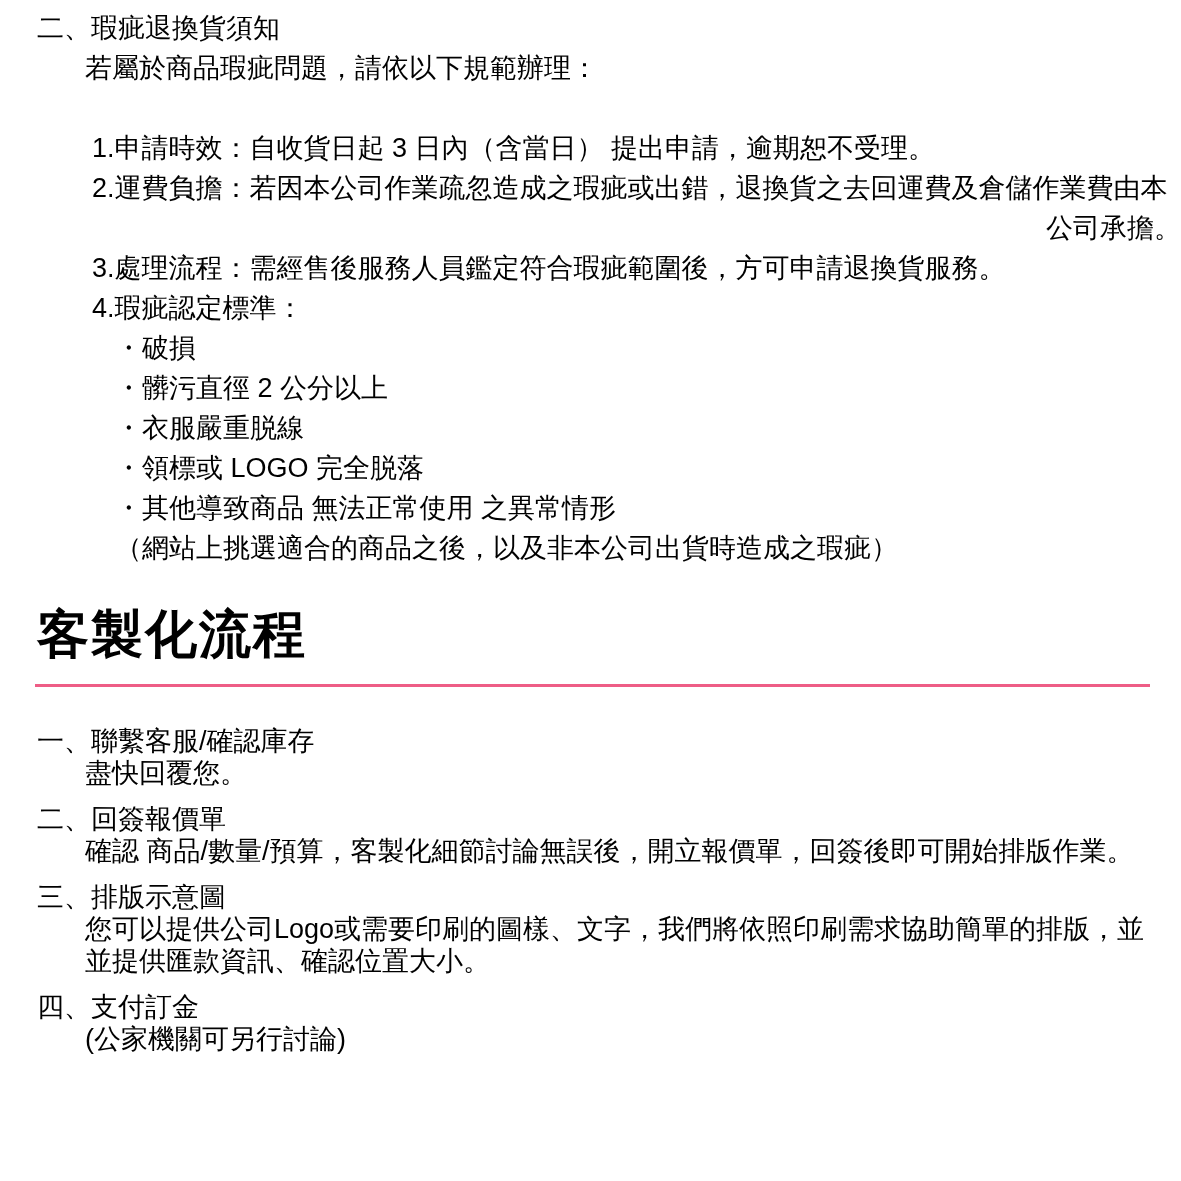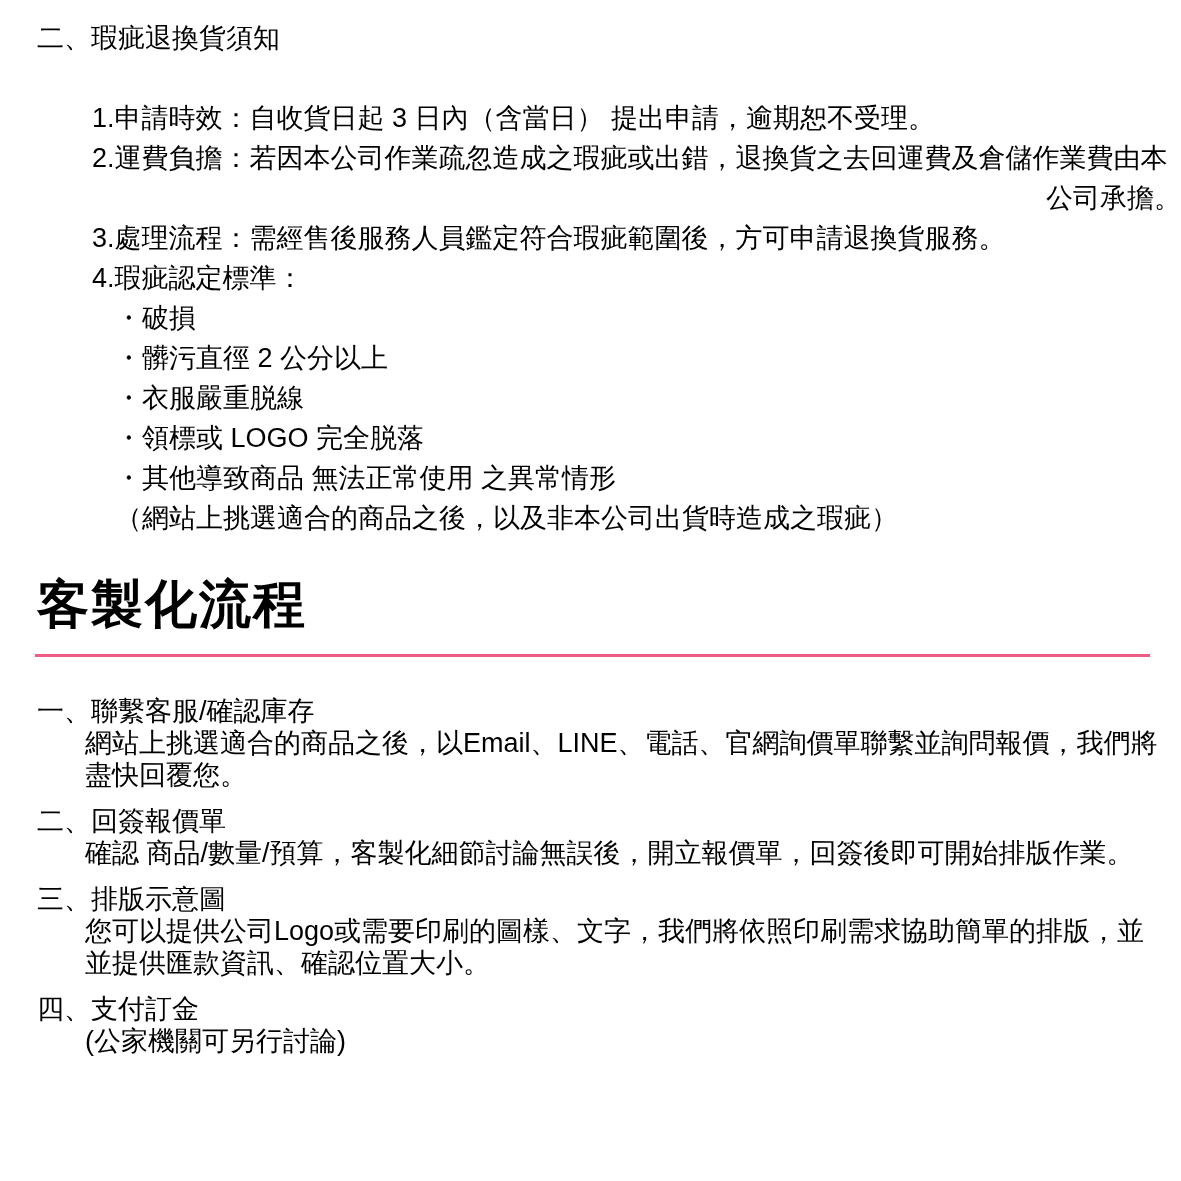--- a/index.html
+++ b/index.html
@@ -11,21 +11,21 @@
     width: 1181px;
     height: 1181px;
     overflow: hidden;
     color: #000000;
     font-family: "Liberation Sans", "DejaVu Sans", sans-serif;
   }
   .doc { position: relative; width: 1181px; height: 1181px; }
 
   
   .defect {
-    padding-top: 18px;
+    padding-top: 8px;
     font-size: 27px;
     line-height: 40px;
   }
   .line { white-space: nowrap; }
   .ind-title  { padding-left: 37px; }
   .ind-body   { padding-left: 85px; }
   .ind-num    { padding-left: 92px; }
   .ind-cont   { padding-left: 115px; text-align: right; }
   .ind-bullet { padding-left: 115px; }
   .blank { height: 40px; }
@@ -57,20 +57,21 @@
   }
   .step + .step { margin-top: 14px; }
 </style>
 </head>
 <body>
 
 <div class="doc">
 
   <section class="defect">
     <div class="line ind-title">二、瑕疵退換貨須知</div>
+    <div class="line ind-body">若屬於商品瑕疵問題，請依以下規範辦理：</div>
     <div class="blank"></div>
     <div class="line ind-num">1.申請時效：自收貨日起 3 日內（含當日） 提出申請，逾期恕不受理。</div>
     <div class="line ind-num">2.運費負擔：若因本公司作業疏忽造成之瑕疵或出錯，退換貨之去回運費及倉儲作業費由本</div>
     <div class="line ind-cont">公司承擔。</div>
     <div class="line ind-num">3.處理流程：需經售後服務人員鑑定符合瑕疵範圍後，方可申請退換貨服務。</div>
     <div class="line ind-num">4.瑕疵認定標準：</div>
 
     <div class="line ind-bullet">
       <span class="bullet-glyph">・</span><span>破損</span>
     </div>
@@ -89,21 +90,20 @@
 
     <div class="line ind-bullet">（網站上挑選適合的商品之後，以及非本公司出貨時造成之瑕疵）</div>
   </section>
 
   <h1 class="big-heading">客製化流程</h1>
   <div class="divider" style="background-color: rgb(238, 93, 134);"></div>
 
   <section class="process">
     <div class="step">
       <div class="line ind-title">一、聯繫客服/確認庫存</div>
-      <div class="line ind-body">網站上挑選適合的商品之後，以Email、LINE、電話、官網詢價單聯繫並詢問報價，我們將</div>
       <div class="line ind-body">盡快回覆您。</div>
     </div>
     <div class="step">
       <div class="line ind-title">二、回簽報價單</div>
       <div class="line ind-body">確認 商品/數量/預算，客製化細節討論無誤後，開立報價單，回簽後即可開始排版作業。</div>
     </div>
     <div class="step">
       <div class="line ind-title">三、排版示意圖</div>
       <div class="line ind-body">您可以提供公司Logo或需要印刷的圖樣、文字，我們將依照印刷需求協助簡單的排版，並</div>
       <div class="line ind-body">並提供匯款資訊、確認位置大小。</div>

